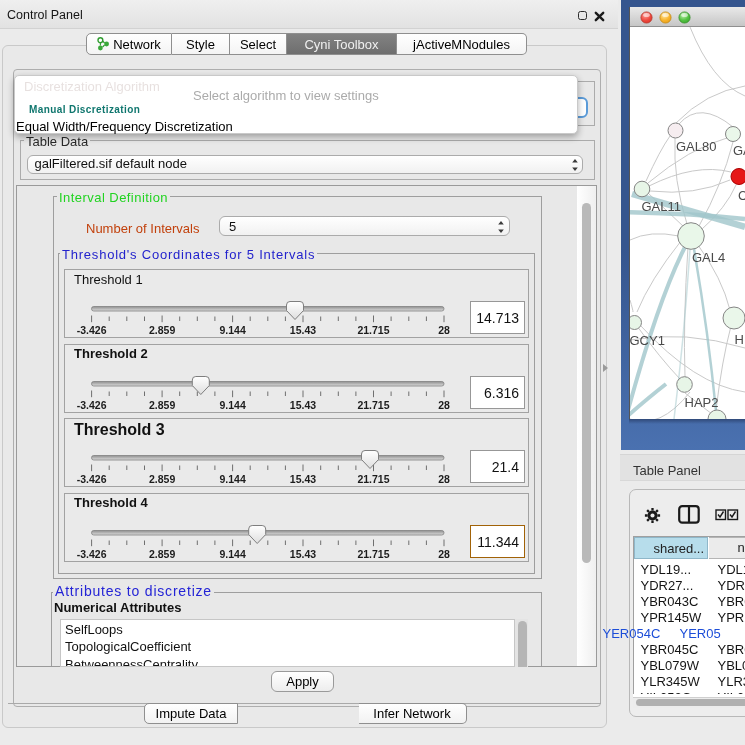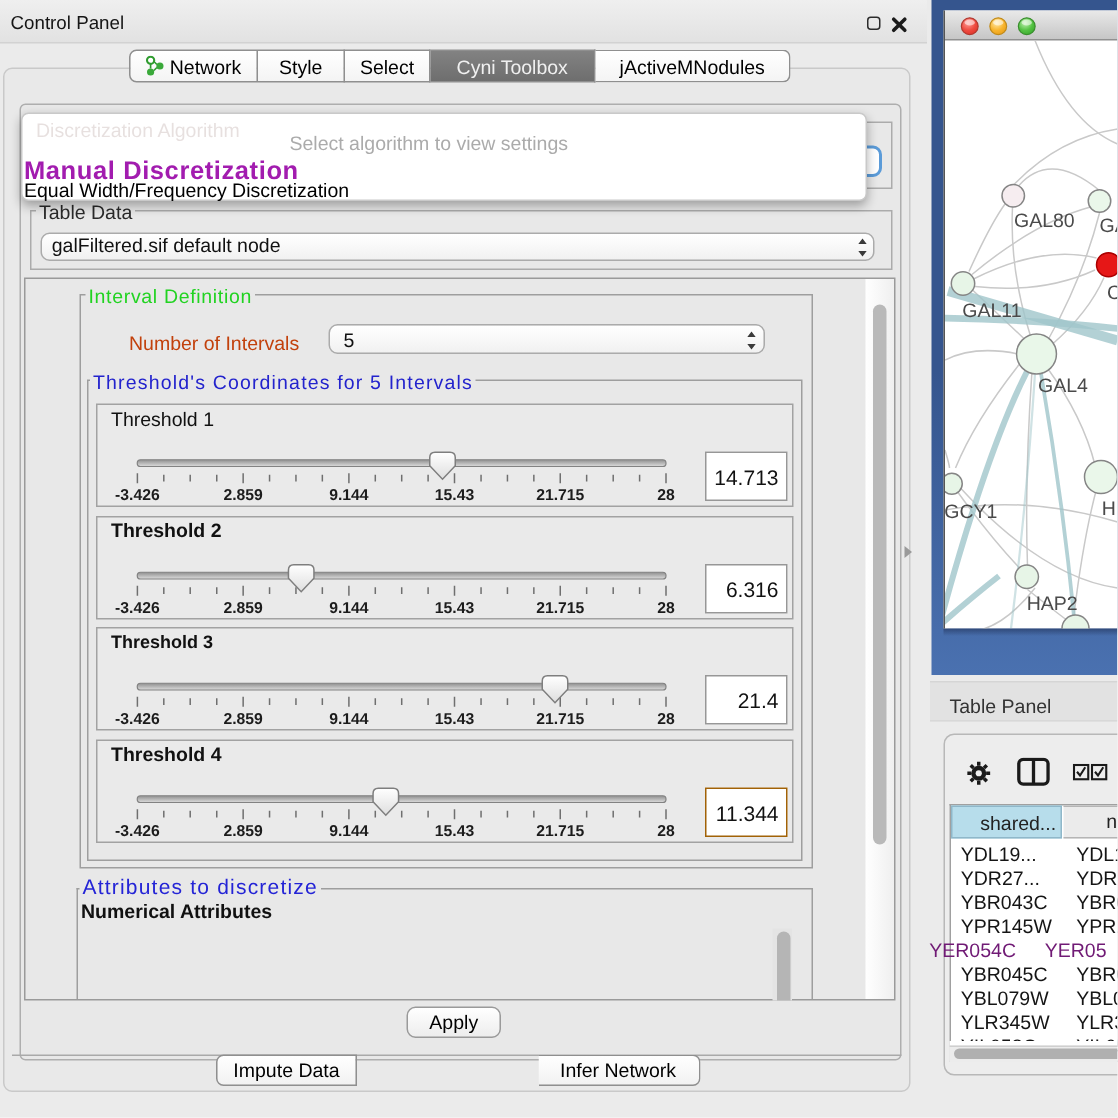--- a/index.html
+++ b/index.html
@@ -99,21 +99,21 @@
         <text x="97.1" y="63.5" text-anchor="middle" font-size="10.5" font-weight="bold" fill="#1c1c1c">2.859</text>
         <text x="167.6" y="63.5" text-anchor="middle" font-size="10.5" font-weight="bold" fill="#1c1c1c">9.144</text>
         <text x="238.0" y="63.5" text-anchor="middle" font-size="10.5" font-weight="bold" fill="#1c1c1c">15.43</text>
         <text x="308.5" y="63.5" text-anchor="middle" font-size="10.5" font-weight="bold" fill="#1c1c1c">21.715</text>
         <text x="379.0" y="63.5" text-anchor="middle" font-size="10.5" font-weight="bold" fill="#1c1c1c">28</text>
         <path d="M130.8,31.5 h10 q3.5,0 3.5,3.5 v5.5 l-8.5,9 l-8.5,-9 v-5.5 q0,-3.5 3.5,-3.5 z" fill="url(#thm135.8)" stroke="#7e7e7e" stroke-width="1"></path>
       </svg>
       <div style="position:absolute;left:405px;top:31px;width:55px;height:33px;background:#fff;border:1px solid #979797;font-size:14px;color:#111;text-align:right;line-height:32px;padding-right:5px">6.316</div>
     </div>
     <div style="position:absolute;left:64px;top:418px;width:465px;height:69px;border:1px solid #a2a2a2;background:#eaeaea">
-      <div style="position:absolute;left:9px;top:1.5px;font-weight:bold;font-size:12px;color:#111">Threshold 3</div>
+      <div style="position:absolute;left:9px;top:1.5px;font-weight:bold;font-size:16px;color:#111">Threshold 3</div>
       <svg width="467" height="70" style="position:absolute;left:0;top:0" font-family="Liberation Sans, sans-serif">
         <defs>
           <linearGradient id="trk305.0" x1="0" y1="0" x2="0" y2="1">
             <stop offset="0" stop-color="#8f8f8f"></stop>
             <stop offset="1" stop-color="#dcdcdc"></stop>
           </linearGradient>
           <linearGradient id="thm305.0" x1="0" y1="0" x2="0" y2="1">
             <stop offset="0" stop-color="#ffffff"></stop>
             <stop offset="1" stop-color="#dedede"></stop>
           </linearGradient>
@@ -152,33 +152,38 @@
         <text x="308.5" y="63.5" text-anchor="middle" font-size="10.5" font-weight="bold" fill="#1c1c1c">21.715</text>
         <text x="379.0" y="63.5" text-anchor="middle" font-size="10.5" font-weight="bold" fill="#1c1c1c">28</text>
         <path d="M187.2,31.5 h10 q3.5,0 3.5,3.5 v5.5 l-8.5,9 l-8.5,-9 v-5.5 q0,-3.5 3.5,-3.5 z" fill="url(#thm192.2)" stroke="#7e7e7e" stroke-width="1"></path>
       </svg>
       <div style="position:absolute;left:405px;top:31px;width:55px;height:33px;background:#fff;border:1px solid #a16207;font-size:14px;color:#111;text-align:right;line-height:32px;padding-right:5px">11.344</div>
     </div>
 
 <div class="abs" style="left:51px;top:592px;width:491px;height:74px;border:1px solid #9e9e9e;border-bottom:none"></div>
 <div class="abs" style="left:53px;top:583px;font-size:14px;letter-spacing:0.8px;color:#2424d6;background:#e8e8e8;padding:0 2px">Attributes to discretize</div>
 <div class="abs" style="left:54px;top:600px;font-size:13px;font-weight:bold;color:#111">Numerical Attributes</div>
+<div class="abs" style="left:60px;top:619px;width:455px;height:47.5px;background:#fff;border:1px solid #c6c6c6;overflow:hidden;font-size:13px;color:#111">
+<div style="position:absolute;left:4px;top:1.5px">SelfLoops</div>
+<div style="position:absolute;left:4px;top:19px">TopologicalCoefficient</div>
+<div style="position:absolute;left:4px;top:36.5px">BetweennessCentrality</div>
+</div>
 <div class="abs" style="left:515px;top:619px;width:13px;height:48px;background:#e4e4e4"></div>
 <div class="abs" style="left:517.5px;top:620.5px;width:9.5px;height:46px;background:#b5b5b5;border-radius:5px 5px 0 0"></div>
 
 <div class="abs" style="left:271px;top:671px;width:63px;height:21px;background:linear-gradient(#ffffff,#ededed);border:1px solid #9a9a9a;border-radius:6px;font-size:13px;color:#000;display:flex;align-items:center;justify-content:center">Apply</div>
 
 <div style="position:absolute;left:8px;top:702.5px;width:593px;height:1px;background:#a9a9a9"></div>
     <div style="position:absolute;left:144px;top:703px;width:94px;height:21px;background:linear-gradient(#ffffff,#f2f2f2);border-top-left-radius:5px;border-bottom-left-radius:5px;border:1px solid #8f8f8f;border-left:1px solid #8f8f8f;box-sizing:border-box;display:flex;align-items:center;justify-content:center;font-size:13px;color:#000">Impute Data</div>
     <div style="position:absolute;left:358.5px;top:703px;width:108px;height:21px;background:linear-gradient(#ffffff,#f2f2f2);border-top-right-radius:5px;border-bottom-right-radius:5px;border:1px solid #8f8f8f;border-left:none;box-sizing:border-box;display:flex;align-items:center;justify-content:center;font-size:13px;color:#000">Infer Network</div>
 
 <div class="abs" style="left:13.5px;top:75px;width:564px;height:58.5px;background:#fff;border:1px solid #c9c9c9;border-radius:5px;box-shadow:0 3px 7px rgba(0,0,0,0.32)"></div>
 <div class="abs" style="left:24px;top:78.5px;font-size:13px;color:rgba(130,88,84,0.19)">Discretization Algorithm</div>
 <div class="abs" style="left:193px;top:87.5px;font-size:13px;color:#ababab">Select algorithm to view settings</div>
-<div class="abs" style="left:16px;top:103.5px;font-size:17px;font-weight:bold;color:#a21caf;letter-spacing:0.4px">Manual Discretization</div>
+<div class="abs" style="left:29px;top:103.5px;font-size:10px;font-weight:bold;color:#0f766e;letter-spacing:0.4px">Manual Discretization</div>
 <div class="abs" style="left:16px;top:119px;font-size:13px;color:#000">Equal Width/Frequency Discretization</div>
 
 <div class="abs" style="left:603px;top:364px;width:0;height:0;border-top:4px solid transparent;border-bottom:4px solid transparent;border-left:5px solid #9a9a9a"></div>
 
 <div class="abs" style="left:621px;top:0;width:124px;height:450px;background:linear-gradient(#35558e 55%,#4a71b0)"></div>
 <div class="abs" style="left:629px;top:7px;width:116px;height:412px;background:#fff;border-left:1px solid #555"></div>
 <div class="abs" style="left:630px;top:7px;width:115px;height:20px;background:linear-gradient(#e9e9e9,#c6c6c6);border-bottom:1px solid #909090"></div>
 <svg class="abs" style="left:630px;top:7px" width="115" height="20">
 <defs>
 <radialGradient id="tr" cx="0.4" cy="0.3" r="0.9">
@@ -300,21 +305,21 @@
       <span style="position:absolute;left:84.5px">YDR27</span>
     </div>
     <div style="position:absolute;left:633px;top:593.7px;width:112px;height:16.1px;font-size:13px;color:#151515;line-height:15px">
       <span style="position:absolute;left:7.5px">YBR043C</span>
       <span style="position:absolute;left:84.5px">YBR04</span>
     </div>
     <div style="position:absolute;left:633px;top:609.8px;width:112px;height:16.1px;font-size:13px;color:#151515;line-height:15px">
       <span style="position:absolute;left:7.5px">YPR145W</span>
       <span style="position:absolute;left:84.5px">YPR14</span>
     </div>
-    <div style="position:absolute;left:612px;top:625.9px;width:112px;height:16.1px;font-size:13px;color:#701a75;line-height:15px">
+    <div style="position:absolute;left:595px;top:625.9px;width:112px;height:16.1px;font-size:13px;color:#1d4ed8;line-height:15px">
       <span style="position:absolute;left:7.5px">YER054C</span>
       <span style="position:absolute;left:84.5px">YER05</span>
     </div>
     <div style="position:absolute;left:633px;top:642.0px;width:112px;height:16.1px;font-size:13px;color:#151515;line-height:15px">
       <span style="position:absolute;left:7.5px">YBR045C</span>
       <span style="position:absolute;left:84.5px">YBR04</span>
     </div>
     <div style="position:absolute;left:633px;top:658.1px;width:112px;height:16.1px;font-size:13px;color:#151515;line-height:15px">
       <span style="position:absolute;left:7.5px">YBL079W</span>
       <span style="position:absolute;left:84.5px">YBL07</span>

